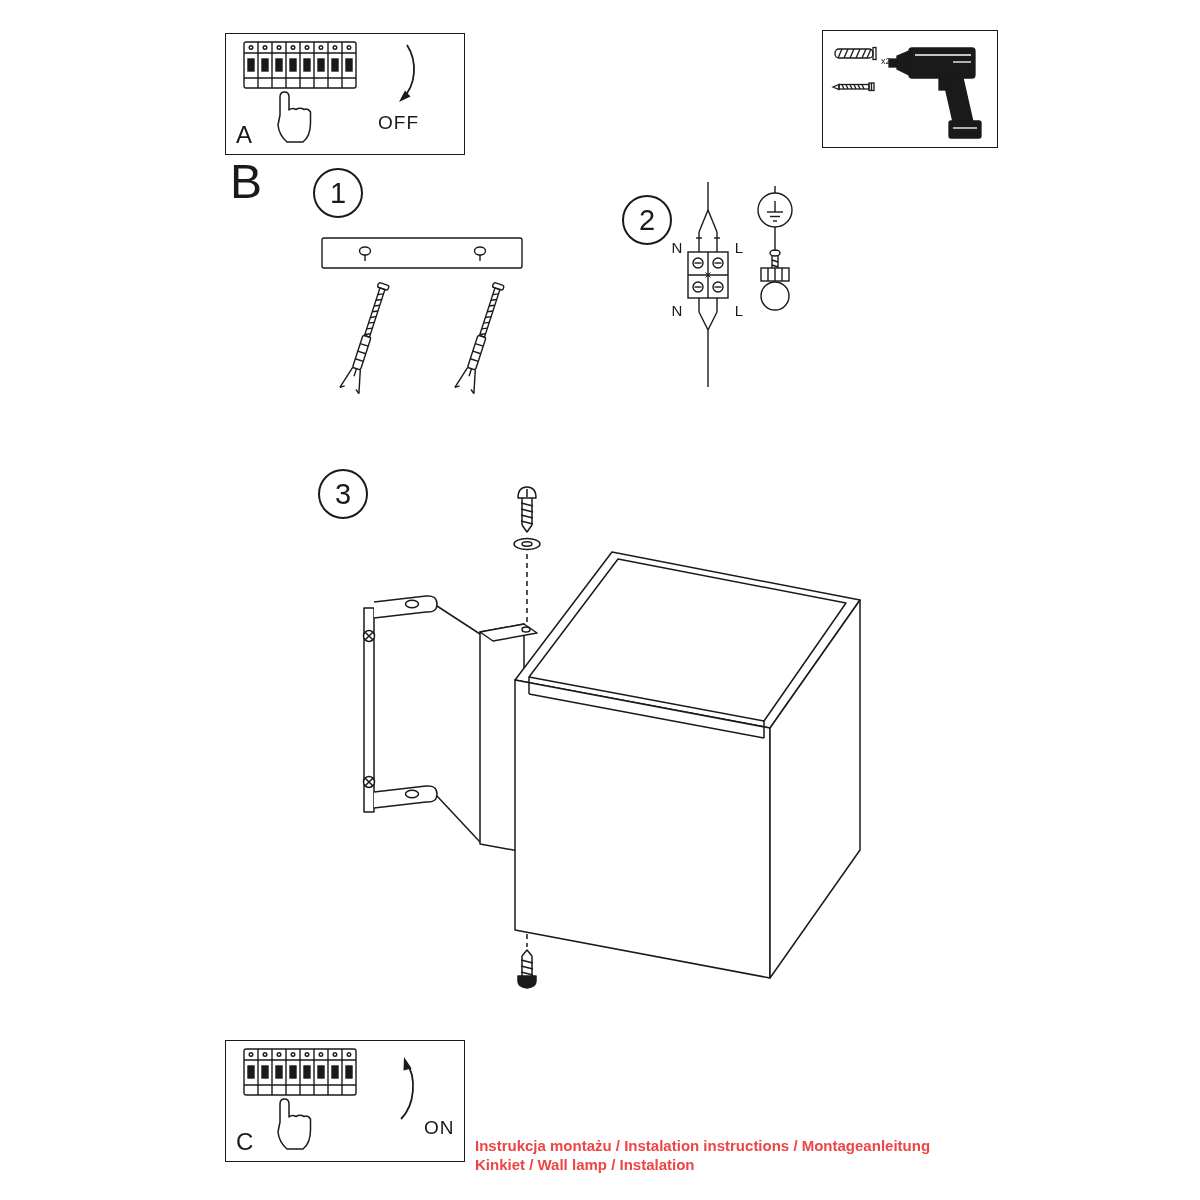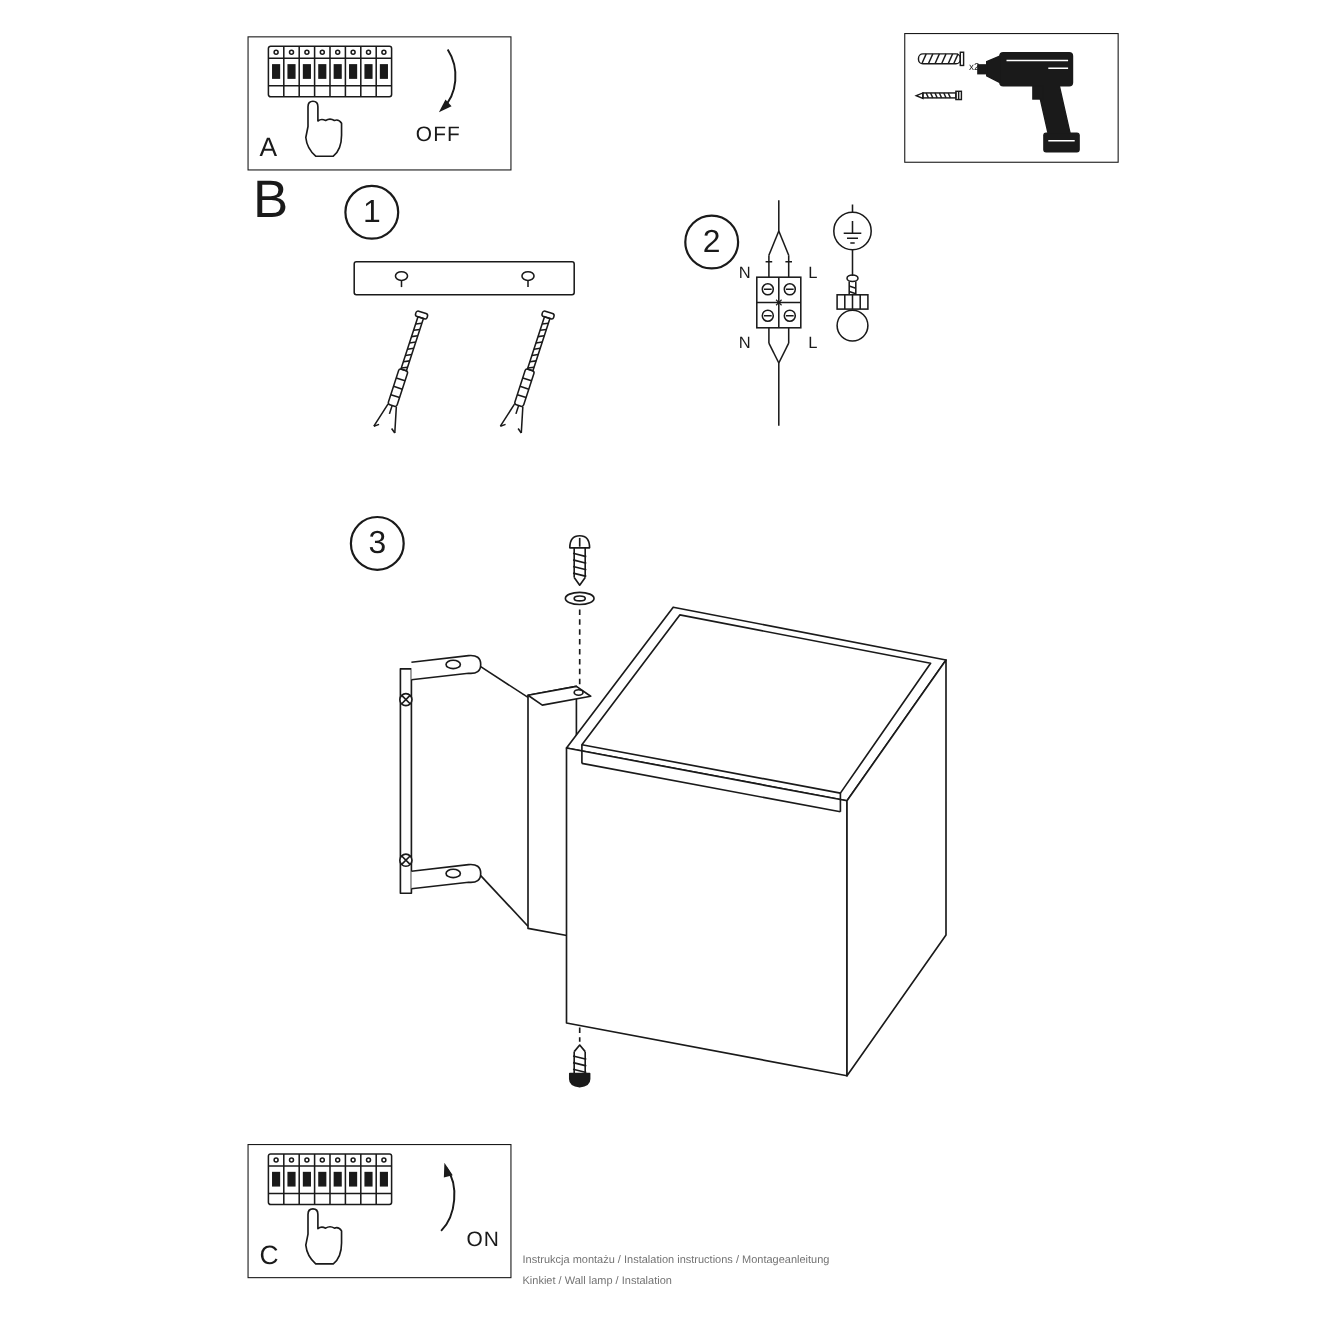--- a/index.html
+++ b/index.html
@@ -5,21 +5,21 @@
   html,body{margin:0;padding:0;background:#fff;}
   .page{position:relative;width:1200px;height:1200px;background:#fff;overflow:hidden;
         font-family:"Liberation Sans",sans-serif;color:#1a1a1a;}
   .abs{position:absolute;}
   .frame-box{position:absolute;border:1.6px solid #1a1a1a;background:#fff;box-sizing:border-box;}
   .corner-label{position:absolute;left:10px;bottom:5px;font-size:24px;}
   .state-label{position:absolute;font-size:19px;letter-spacing:1px;}
   .big-letter{position:absolute;font-size:48px;line-height:1;}
   .badge{position:absolute;width:46px;height:46px;border:2px solid #1a1a1a;border-radius:50%;
          display:flex;align-items:center;justify-content:center;font-size:29px;background:#fff;}
-  .footer{position:absolute;font-size:10px;line-height:19px;color:#737373;}
+  .footer{position:absolute;font-size:15px;line-height:19px;color:#ef4444;font-weight:bold;}
   svg text{font-family:"Liberation Sans",sans-serif;fill:#1a1a1a;stroke:none;}
 </style>
 </head>
 <body>
 
 <div class="page">
 
   <div class="frame-box" style="left:225px;top:33px;width:240px;height:122px;">
     <svg class="abs" style="left:6px;top:3px;" width="150" height="114" viewBox="0 0 150 114" stroke="#1a1a1a" fill="none" stroke-width="1.4">
       <g transform="translate(12,5)">
@@ -55,21 +55,21 @@
       </g>
     </svg>
     <svg class="abs" style="left:155px;top:6px;" width="36" height="78" viewBox="0 0 36 78" stroke="#1a1a1a" fill="none" stroke-width="1.8">
       <path d="M26,5 C37,22 35,46 21,59"></path>
       <path d="M18,62 L29.5,56.5 L24,50.5 Z" fill="#1a1a1a" stroke="none"></path>
     </svg>
     <div class="state-label" style="left:152px;top:78px;">OFF</div>
     <div class="corner-label">A</div>
   </div>
 
-  <div class="frame-box" style="left:822px;top:30px;width:195px;height:118px;">
+  <div class="frame-box" style="left:822px;top:30px;width:176px;height:118px;">
     <svg class="abs" style="left:0;top:0;" width="173" height="115" viewBox="0 0 173 115" stroke="#1a1a1a" fill="none" stroke-width="1.3">
       <g transform="translate(12,18)">
         <rect x="0" y="0" width="38" height="9" rx="4"></rect>
         <line x1="7" y1="0" x2="3" y2="9"></line>
           <line x1="13" y1="0" x2="9" y2="9"></line>
         <line x1="19" y1="0" x2="15" y2="9"></line>
           <line x1="25" y1="0" x2="21" y2="9"></line>
         <line x1="31" y1="0" x2="27" y2="9"></line>
           <line x1="36" y1="0" x2="32" y2="9"></line>
         <rect x="38" y="-1.5" width="3" height="12"></rect>

